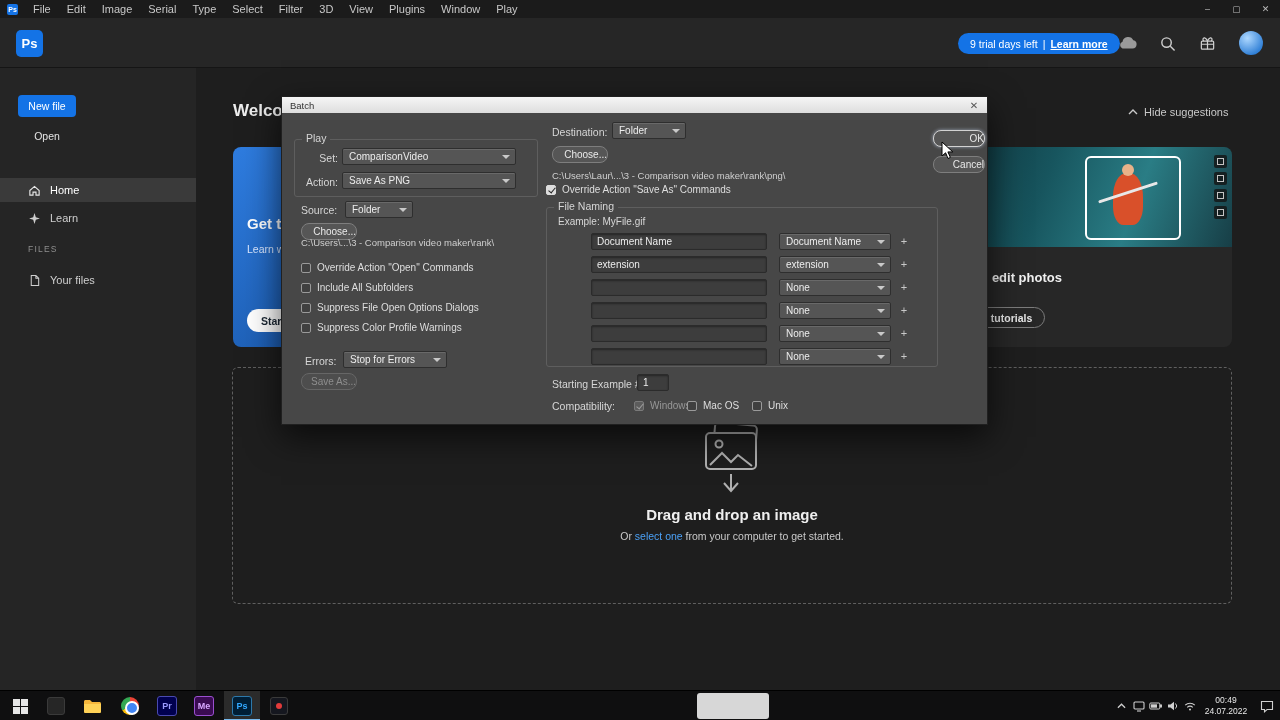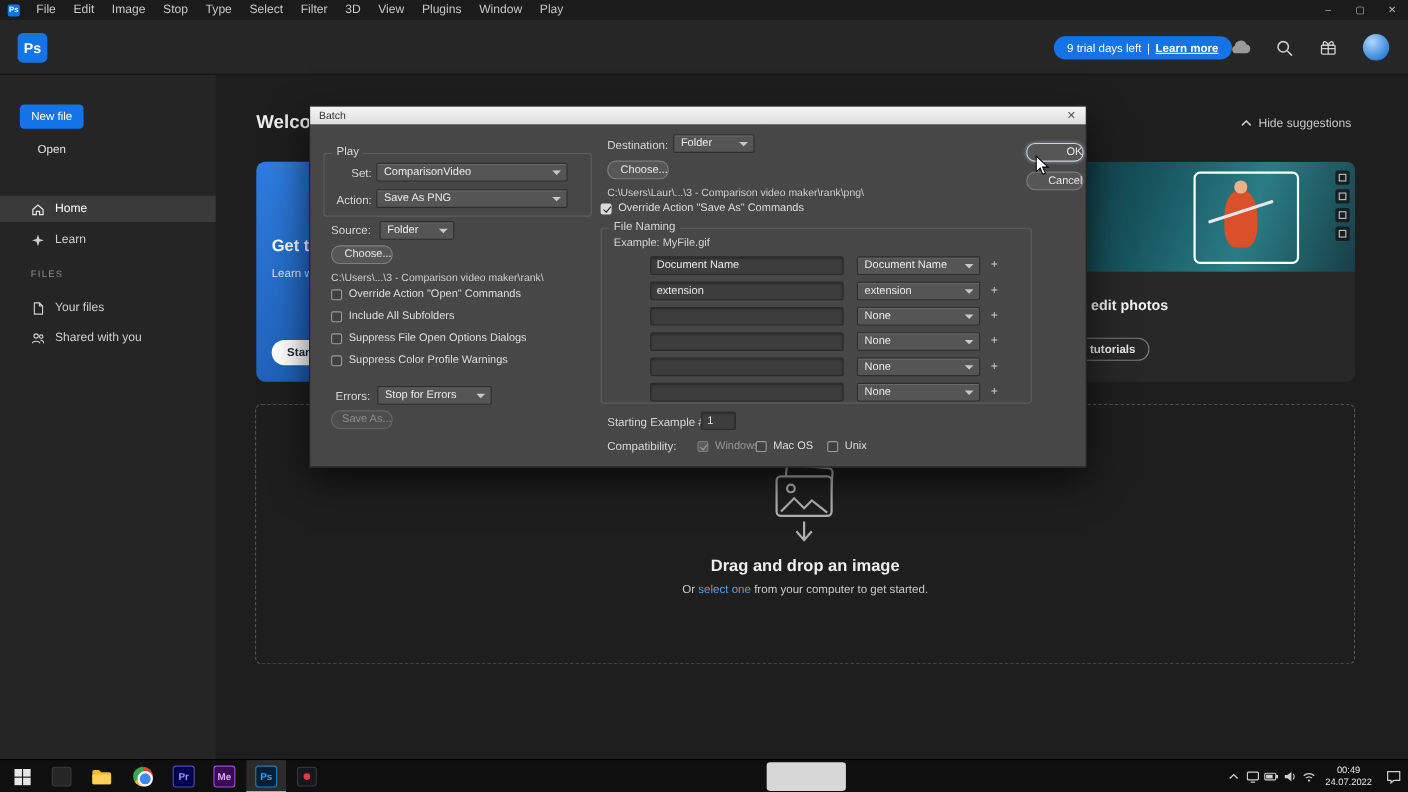--- a/index.html
+++ b/index.html
@@ -103,21 +103,21 @@
 </head>
 <body>
 
 <div id="app">
 
   <div class="menubar">
     <span class="app-mini-icon">Ps</span>
     <span class="menu-item">File</span>
     <span class="menu-item">Edit</span>
     <span class="menu-item">Image</span>
-    <span class="menu-item">Stop</span>
+    <span class="menu-item">Serial</span>
     <span class="menu-item">Type</span>
     <span class="menu-item">Select</span>
     <span class="menu-item">Filter</span>
     <span class="menu-item">3D</span>
     <span class="menu-item">View</span>
     <span class="menu-item">Plugins</span>
     <span class="menu-item">Window</span>
     <span class="menu-item">Play</span>
     <span class="win-controls">
       <span class="win-btn">–</span>
@@ -177,31 +177,20 @@
     <div class="files-heading">FILES</div>
 
     <div class="nav-row" style="top:200px">
       <span class="nicon">
         <svg viewBox="0 0 14 14" width="13" height="13">
             <path d="M3.5 1.5 H8.5 L11.5 4.5 V12.5 H3.5 Z M8.5 1.5 V4.5 H11.5" fill="none" stroke="#cfcfcf" stroke-width="1.1"></path>
           </svg>
       </span>
       <span>Your files</span>
     </div>
-    <div class="nav-row" style="top:227px">
-      <span class="nicon">
-        <svg viewBox="0 0 14 14" width="13" height="13" fill="none" stroke="#cfcfcf" stroke-width="1.1">
-            <circle cx="5.2" cy="4.8" r="2.1"></circle>
-            <path d="M1.6 12 C1.6 9.2 8.8 9.2 8.8 12"></path>
-            <circle cx="10.2" cy="5.4" r="1.7"></circle>
-            <path d="M9.4 8.9 C11.6 9 12.6 10.3 12.6 12"></path>
-          </svg>
-      </span>
-      <span>Shared with you</span>
-    </div>
   </div>
 
   <div class="welcome-title">Welcome to Photoshop</div>
 
   <div class="hide-sugg">
     <svg width="10" height="6" viewBox="0 0 10 6" fill="none" stroke="#c9c9c9" stroke-width="1.4">
         <path d="M1 5 L5 1 L9 5"></path>
       </svg>
     <span>Hide suggestions</span>
   </div>
@@ -266,21 +255,21 @@
 
       <div class="dlabel" style="left:2px;top:61px;width:54px;text-align:right">Action:</div>
       <div class="dd" style="left:60px;top:59px;width:174px"><span>Save As PNG</span></div>
 
       <div class="dlabel" style="left:19px;top:89px">Source:</div>
       <div class="dd" style="left:63px;top:88px;width:68px"><span>Folder</span></div>
 
       <div class="dbtn" style="left:19px;top:110px;width:56px">
           <span>Choose...</span>
         </div>
-      <div class="dtext" style="left:19px;top:134px">C:\Users\...\3 - Comparison video maker\rank\</div>
+      <div class="dtext" style="left:19px;top:124px">C:\Users\...\3 - Comparison video maker\rank\</div>
 
       <div class="dcheck" style="left:19px;top:149px">
         <span class="box"></span>
           <span>Override Action "Open" Commands</span>
       </div>
       <div class="dcheck" style="left:19px;top:169px">
         <span class="box"></span>
           <span>Include All Subfolders</span>
       </div>
       <div class="dcheck" style="left:19px;top:189px">

